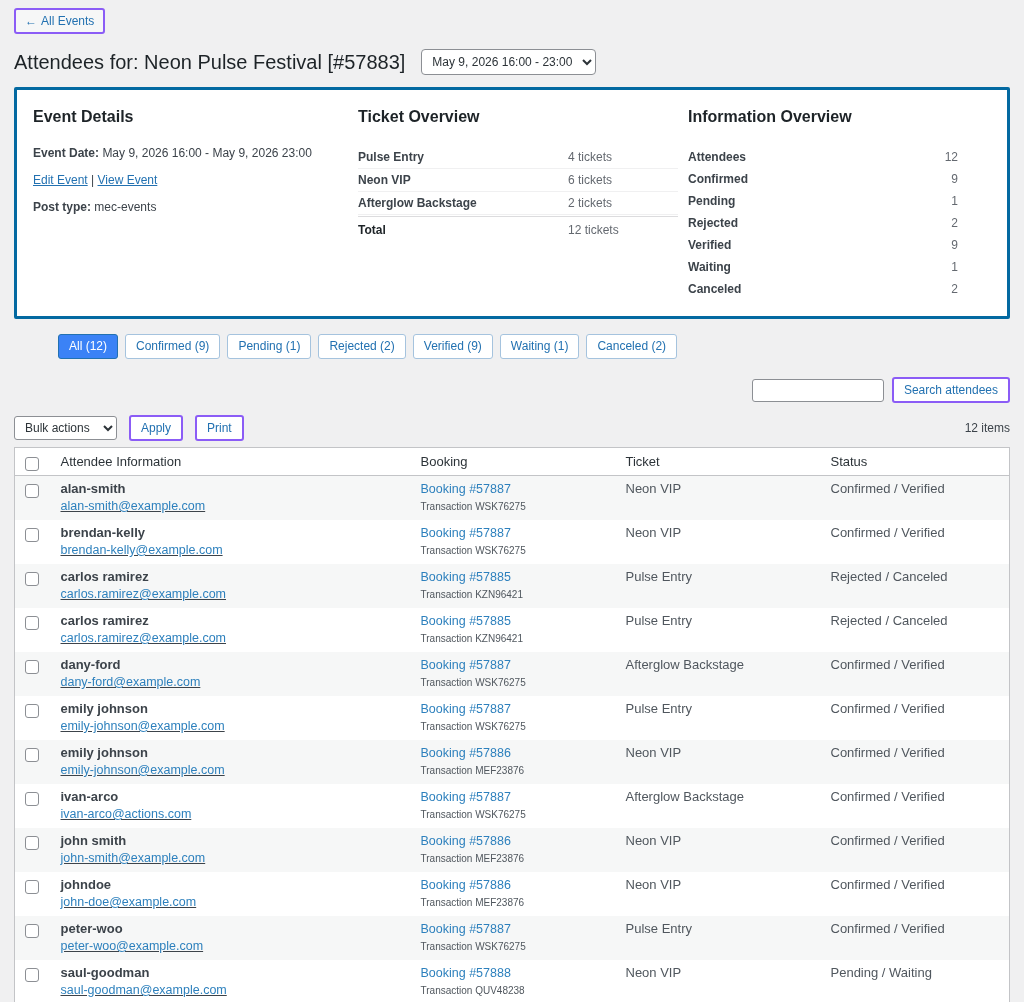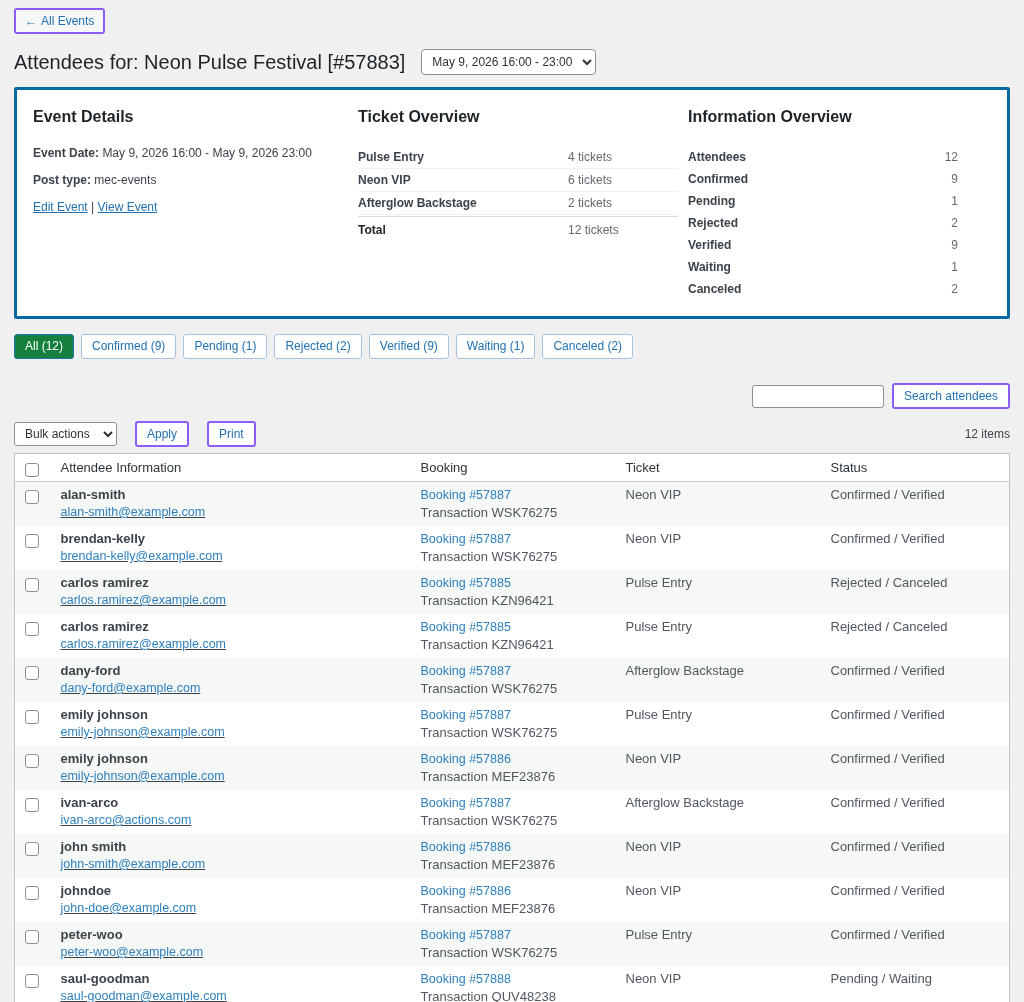--- a/index.html
+++ b/index.html
@@ -73,32 +73,32 @@
   .kv-row.total-row { border-top: 1px solid #dcdcde; border-bottom: none; margin-top: 1px; padding-top: 6px; }
   .kv-row.total-row .kv-label { color: #1d2327; }
 
   
   .filters { margin-top: 15px; display: flex; gap: 7px; }
   .filter-btn {
     background: #fff; border: 1px solid #a5c3de; border-radius: 3px;
     color: #2271b1; font-family: inherit; font-size: 12px;
     padding: 5px 10px; line-height: 13px; cursor: pointer;
   }
-  .filter-btn.active { background: #15803d; border-color: #2271b1; color: #fff; }
-
-  
-  .search-row { margin-top: 24px; display: flex; justify-content: flex-end; align-items: center; gap: 8px; }
+  .filter-btn.active { background: #3b82f6; border-color: #2271b1; color: #fff; margin-left: 44px; }
+
+  
+  .search-row { margin-top: 18px; display: flex; justify-content: flex-end; align-items: center; gap: 8px; }
   .search-row input {
     width: 132px; height: 23px; border: 1px solid #8c8f94; border-radius: 3px;
     background: #fff; font-family: inherit; font-size: 12px; padding: 2px 6px;
   }
 
   
   .toolbar { margin-top: 12px; display: flex; justify-content: space-between; align-items: center; }
-  .toolbar-left { display: flex; gap: 18px; align-items: center; }
+  .toolbar-left { display: flex; gap: 12px; align-items: center; }
   .toolbar select { height: 24px; padding: 2px 6px; min-width: 103px; border-radius: 3px; }
   .items-count { font-size: 12px; color: #3c434a; }
 
   
   table.list-table {
     margin-top: 6px;
     width: 100%;
     border-collapse: collapse;
     background: #fff;
     border: 1px solid #c3c4c7;
@@ -117,21 +117,21 @@
   tbody tr.alt { background: #f6f7f7; }
   td.check-cell, th.check-cell { padding: 6px 0 0 10px; }
   input[type="checkbox"] {
     width: 14px; height: 14px; appearance: none; -webkit-appearance: none;
     border: 1px solid #8c8f94; border-radius: 3px; background: #fff; cursor: pointer; margin-top: 2px;
   }
   .a-name { font-weight: 700; color: #3c434a; }
   .a-email, .booking-link { font-size: 12.5px; text-decoration: none; color: #2d80bd; }
   .booking-link { display: inline-block; }
   .sub-line { margin-top: 2px; text-decoration: underline; }
-  .transaction { margin-top: 2px; color: #50575e; font-size: 13px; }
+  .transaction { margin-top: 2px; color: #50575e; font-size: 10px; }
   .ticket-cell, .status-cell { color: #50575e; font-size: 12.5px; padding-top: 7px; }
 </style>
 </head>
 <body>
 
 <div class="page">
 
   <button class="btn-outline back-btn">
     <span class="arrow">←</span><span>All Events</span>
   </button>
@@ -142,27 +142,27 @@
   </div>
 
   <div class="card">
     <section class="col-event">
       <h2>Event Details</h2>
       <p class="detail-line">
         <b>Event Date:</b>
         <span>May 9, 2026 16:00 - May 9, 2026 23:00</span>
       </p>
       <p class="detail-line">
-        <b>Post type:</b>
-        <span>mec-events</span>
-      </p>
-      <p class="detail-line">
         <a href="#">Edit Event</a>
         <span>|</span>
         <a href="#">View Event</a>
+      </p>
+      <p class="detail-line">
+        <b>Post type:</b>
+        <span>mec-events</span>
       </p>
     </section>
 
     <section class="col-tickets">
       <h2>Ticket Overview</h2>
       <div class="kv-wrap">
         <div class="kv-list">
             <div class="kv-row">
               <span class="kv-label">Pulse Entry</span>
               <span class="kv-value">4 tickets</span>

